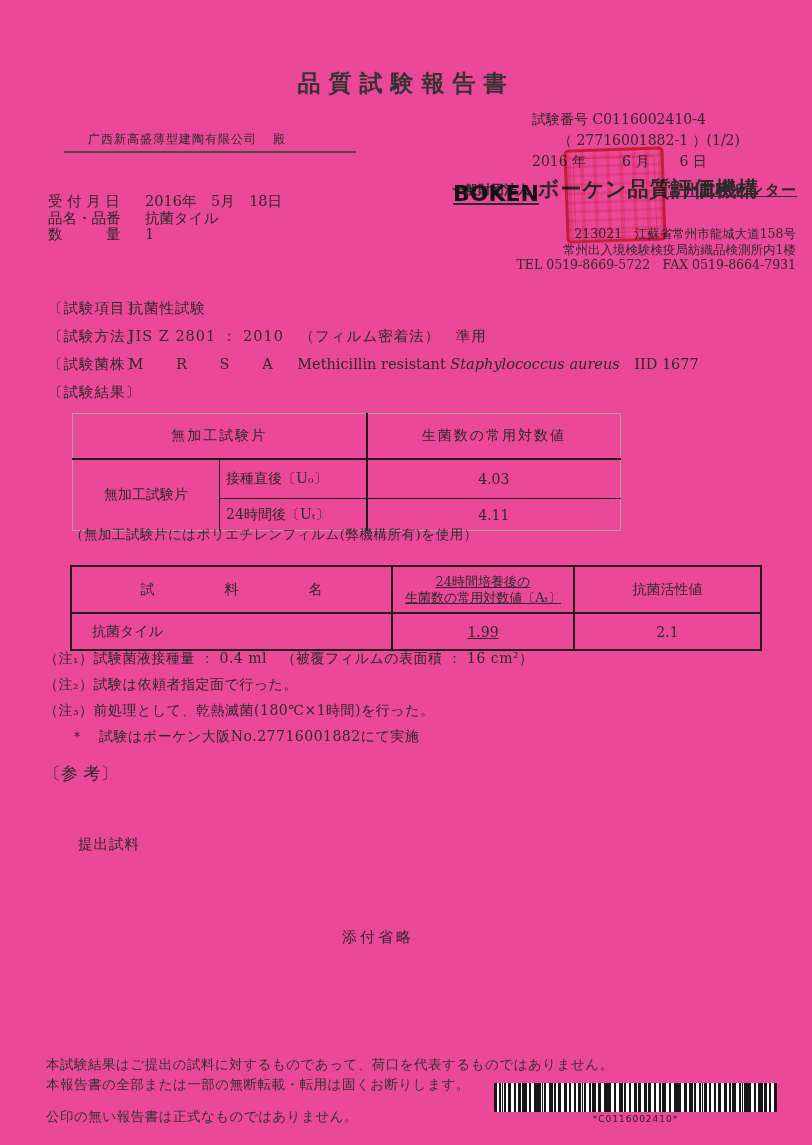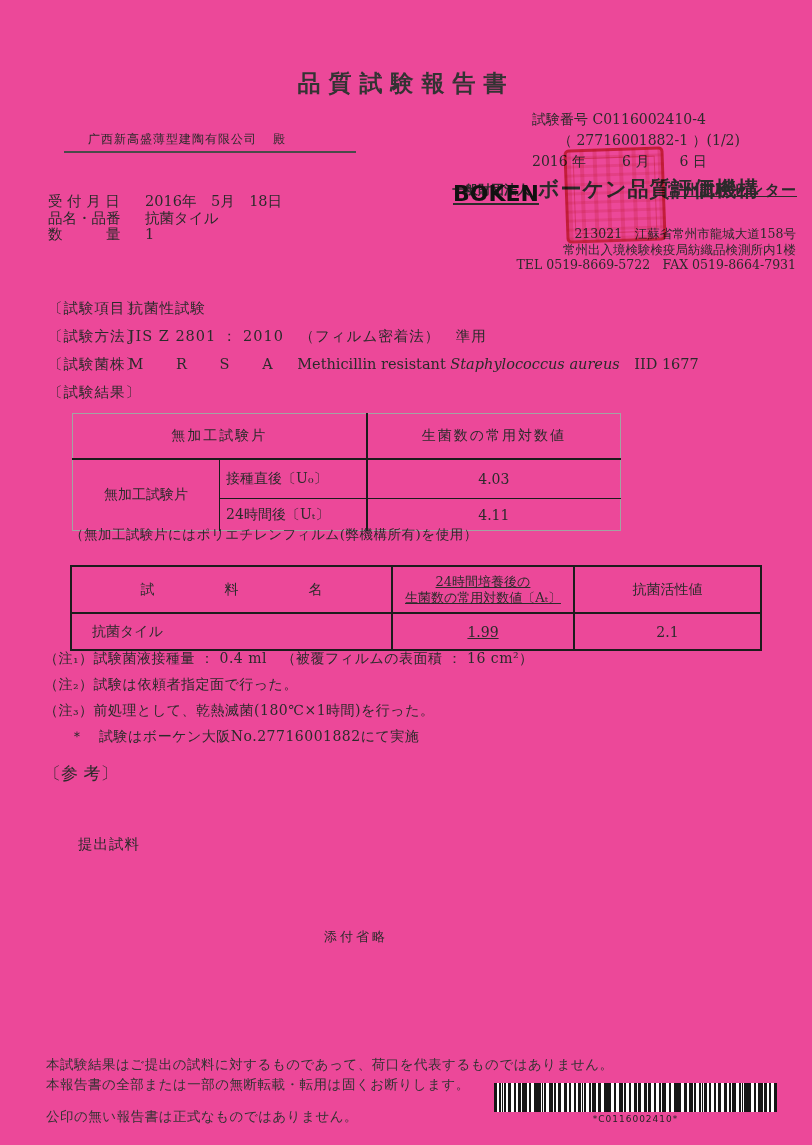--- a/index.html
+++ b/index.html
@@ -89,21 +89,21 @@
   .t2 .two-line{font-size:13px; line-height:16px;}
   .t2 td{height:33px; text-align:center;}
   .t2 .namecell{text-align:left; padding-left:20px;}
 
   .noteline{left:44px; font-size:14px; letter-spacing:0.5px;}
   .star{left:70px;}
 
   .ref-label{top:762px; left:44px; font-size:17px;}
   .calc{top:789px; left:98px; font-size:14.5px;}
   .submitted{top:835px; left:78px; font-size:14.5px; letter-spacing:1px;}
-  .attachment{top:928px; left:324px; font-size:13px; letter-spacing:3px;}
+  .attachment{top:928px; left:342px; font-size:15px; letter-spacing:3px;}
 
   .footer{left:46px; font-size:13.5px; letter-spacing:0.5px; color:#333;}
   .f1{top:1056px;} .f2{top:1076px;} .f3{top:1108px;}
 
   .barcode{
     top:1083px; left:494px; width:283px; height:29px;
     background-color:#fff;
     background-image:
       repeating-linear-gradient(90deg,#161616 0 2px,transparent 2px 5px),
       repeating-linear-gradient(90deg,#161616 0 1px,transparent 1px 8px),

